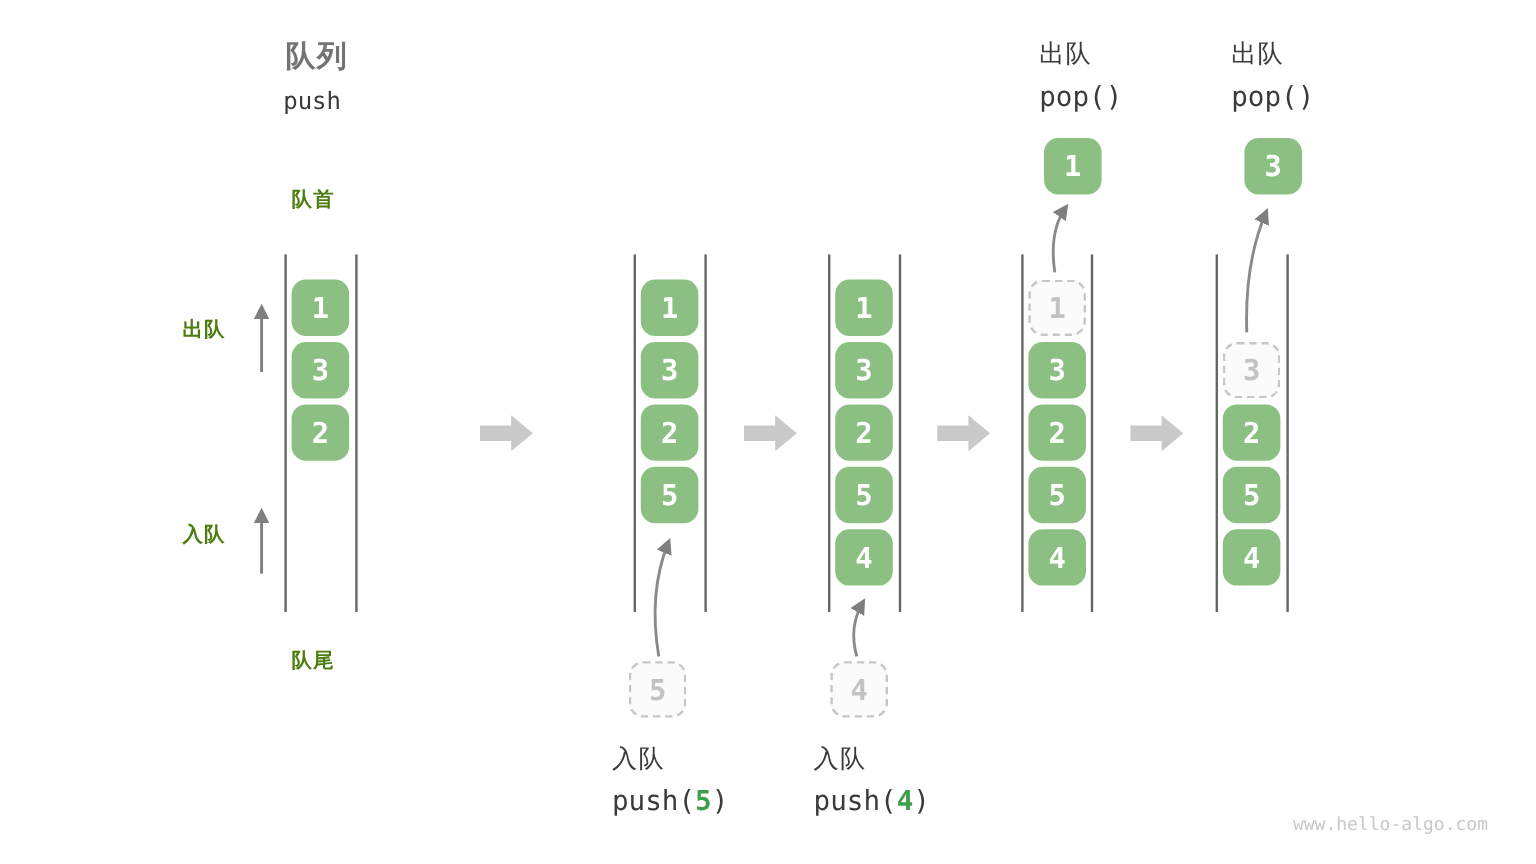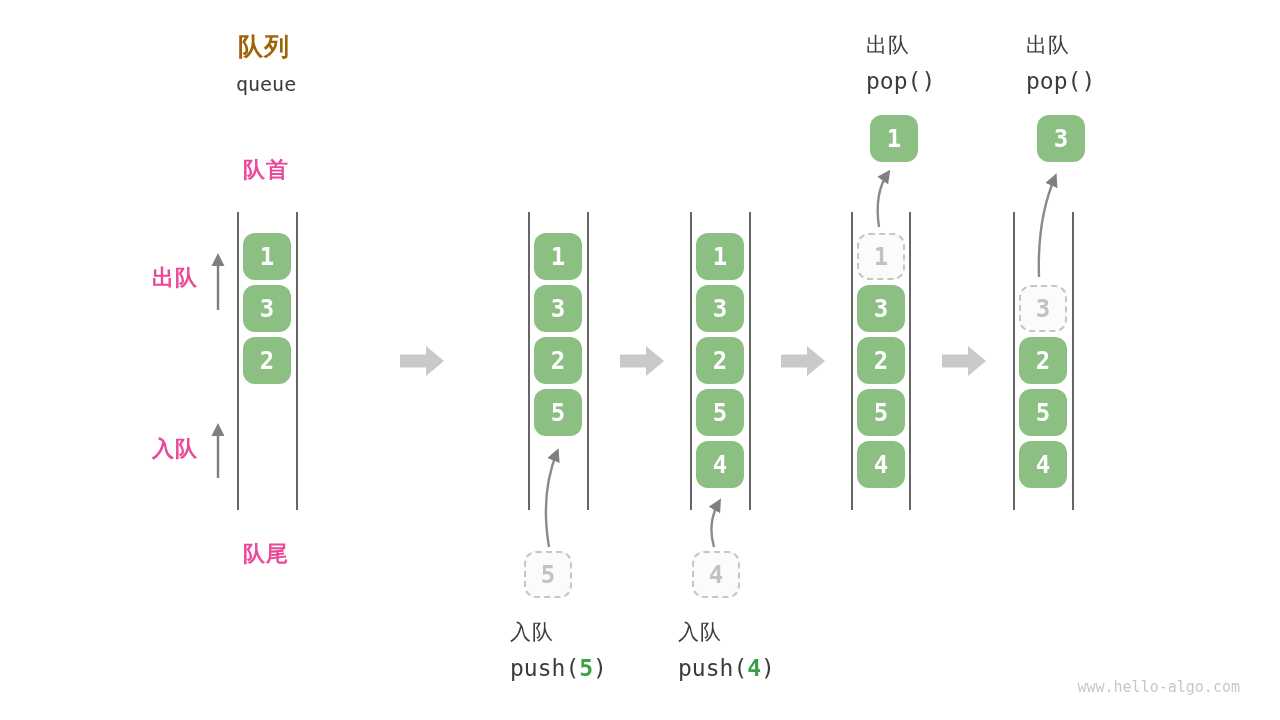--- a/index.html
+++ b/index.html
@@ -2,23 +2,23 @@
 <html><head>
 <meta charset="utf-8">
 <style>
   html,body{margin:0;padding:0;background:#ffffff;}
   #canvas{
     position:relative;width:1280px;height:720px;background:#ffffff;
     overflow:hidden;font-family:"Liberation Sans",sans-serif;
   }
   .abs{position:absolute;}
   
-  .title-cn{font-size:25px;font-weight:bold;color:#a16207;letter-spacing:1px;}
+  .title-cn{font-size:25px;font-weight:bold;color:#737373;letter-spacing:1px;}
   .title-en{font-family:"DejaVu Sans Mono",monospace;font-size:20px;color:#3a3a3a;}
-  .cn-bold{font-size:22px;font-weight:bold;color:#ec4899;letter-spacing:1px;}
+  .cn-bold{font-size:17px;font-weight:bold;color:#4d7c0f;letter-spacing:1px;}
   .op-label{display:flex;flex-direction:column;gap:9px;}
   .op-cn{font-size:21px;color:#3b3b3b;letter-spacing:1px;}
   .op-code{font-family:"DejaVu Sans Mono",monospace;font-size:23px;color:#3b3b3b;white-space:pre;}
   .green-text{color:#3e9f4b;font-weight:bold;}
   .watermark{font-family:"DejaVu Sans Mono",monospace;font-size:15px;color:#c8c8c8;text-align:right;}
   
   .vline{position:absolute;top:212px;width:2px;height:298px;background:#666666;}
   .cell{
     position:absolute;width:48px;height:47px;border-radius:12px;
     display:flex;align-items:center;justify-content:center;
@@ -50,21 +50,21 @@
     <path d="M 879 227 Q 874 193 888 173" stroke="#8a8a8a" stroke-width="2.4" fill="none" marker-end="url(#ah)"></path>
     <path d="M 1039 277 Q 1037 219 1055 177" stroke="#8a8a8a" stroke-width="2.4" fill="none" marker-end="url(#ah)"></path>
 
     <polygon points="400,354.5 426,354.5 426,346 444,361 426,376 426,367.5 400,367.5" fill="#c9c9c9"></polygon>
     <polygon points="620,354.5 646,354.5 646,346 664,361 646,376 646,367.5 620,367.5" fill="#c9c9c9"></polygon>
     <polygon points="781,354.5 807,354.5 807,346 825,361 807,376 807,367.5 781,367.5" fill="#c9c9c9"></polygon>
     <polygon points="942,354.5 968,354.5 968,346 986,361 968,376 968,367.5 942,367.5" fill="#c9c9c9"></polygon>
   </svg>
 
   <div class="abs title-cn" style="left:238px;top:30px">队列</div>
-  <div class="abs title-en" style="left:236px;top:72px">queue</div>
+  <div class="abs title-en" style="left:236px;top:72px">push</div>
 
   <div class="abs cn-bold" style="left:243px;top:155px">队首</div>
   <div class="abs cn-bold" style="left:152px;top:263px">出队</div>
   <div class="abs cn-bold" style="left:152px;top:434px">入队</div>
   <div class="abs cn-bold" style="left:243px;top:539px">队尾</div>
 
   <div>
     <div class="vline" style="left:237px"></div>
     <div class="vline" style="left:296px"></div>
     <div class="cell filled" style="left:243px;top:233px">1</div>

